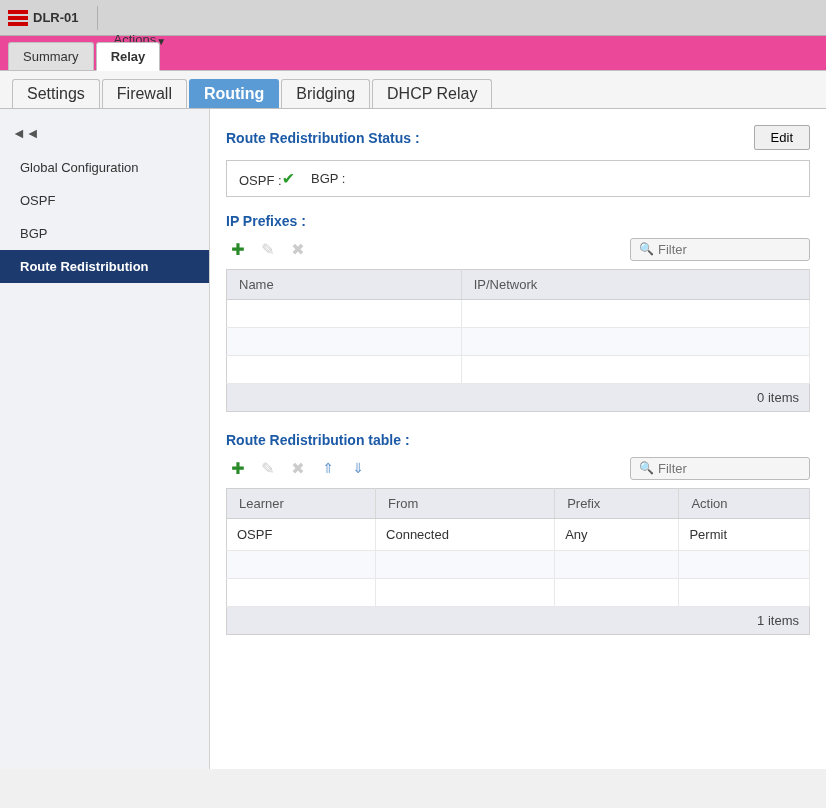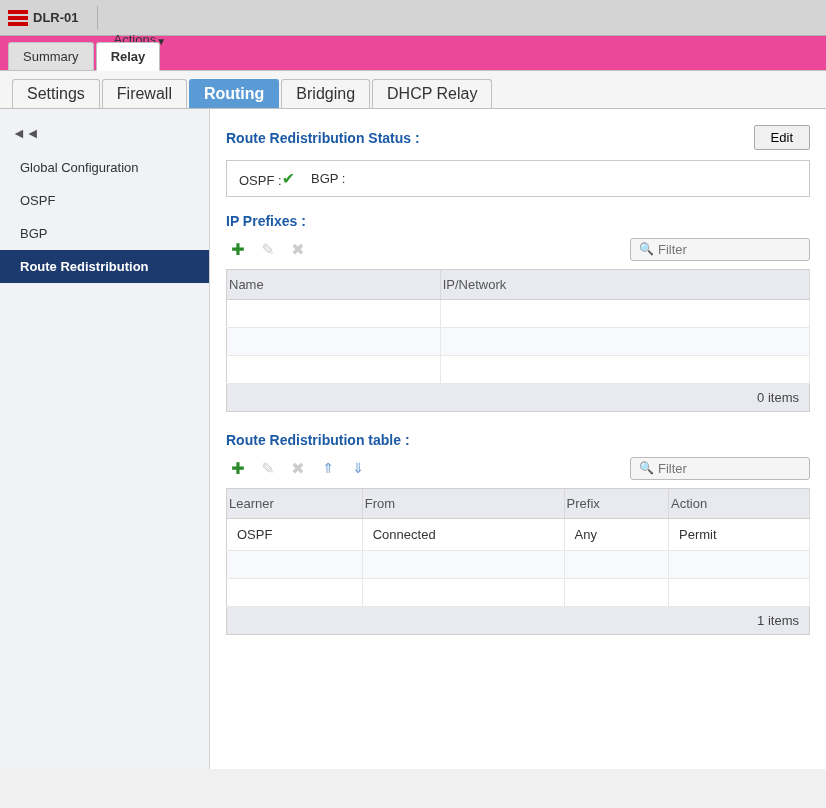--- a/index.html
+++ b/index.html
@@ -236,21 +236,21 @@
     
     .data-table {
       width: 100%;
       border-collapse: collapse;
       border: 1px solid #d0d0d0;
     }
     .data-table thead tr {
       background: #e8eaf0;
     }
     .data-table th {
-      padding: 7px 2px;
+      padding: 7px 12px;
       text-align: left;
       font-weight: normal;
       font-size: 13px;
       color: #555;
       border-bottom: 1px solid #d0d0d0;
       border-right: 1px solid #d8d8d8;
     }
     .data-table td {
       padding: 8px 10px;
       border-bottom: 1px solid #e8e8e8;

